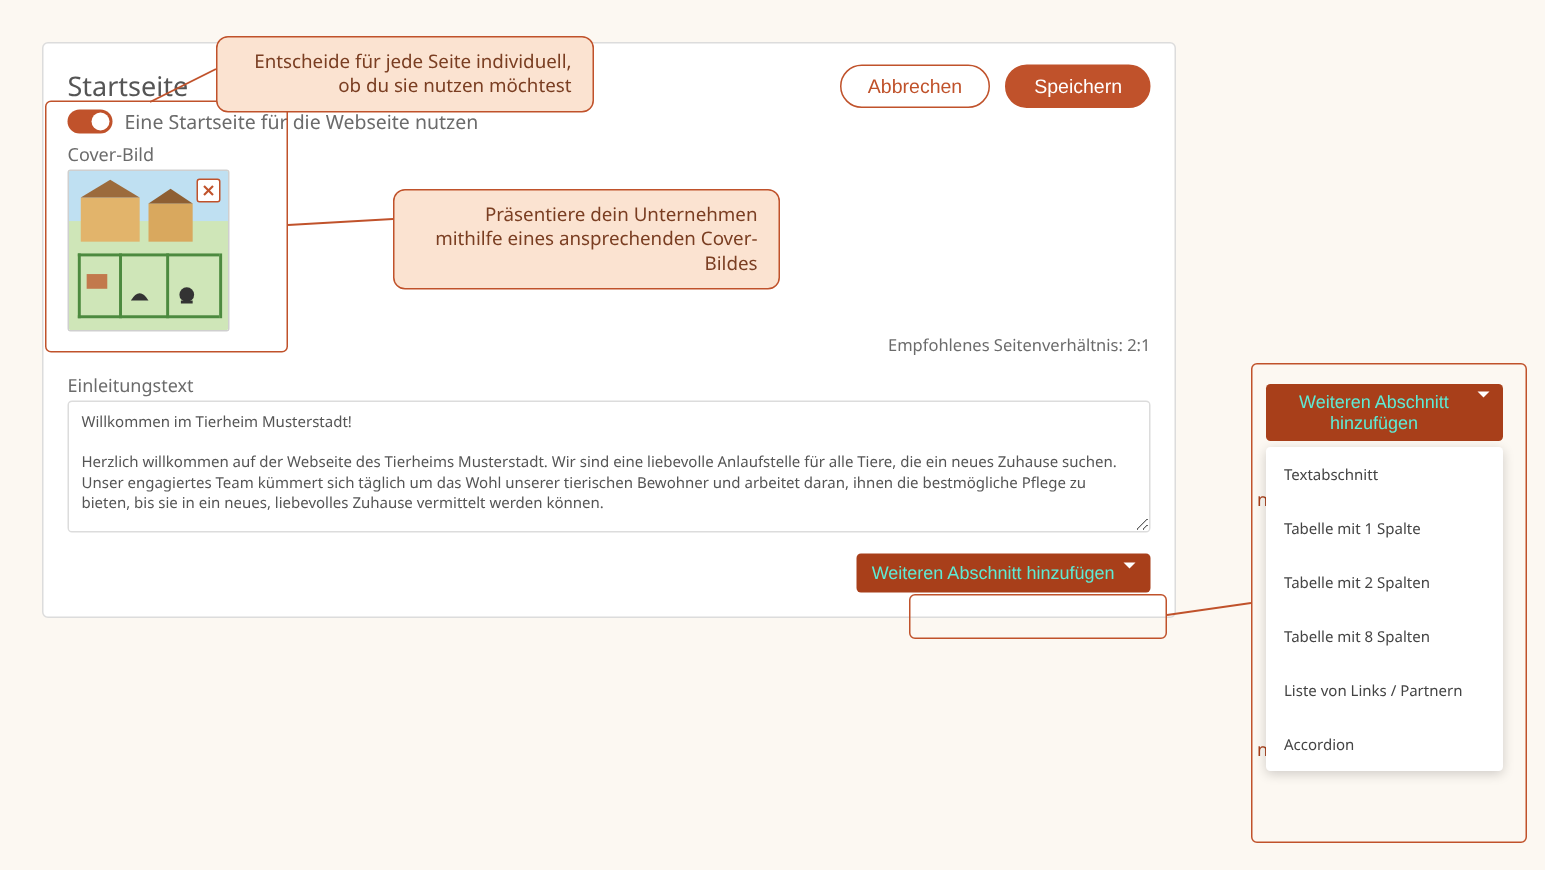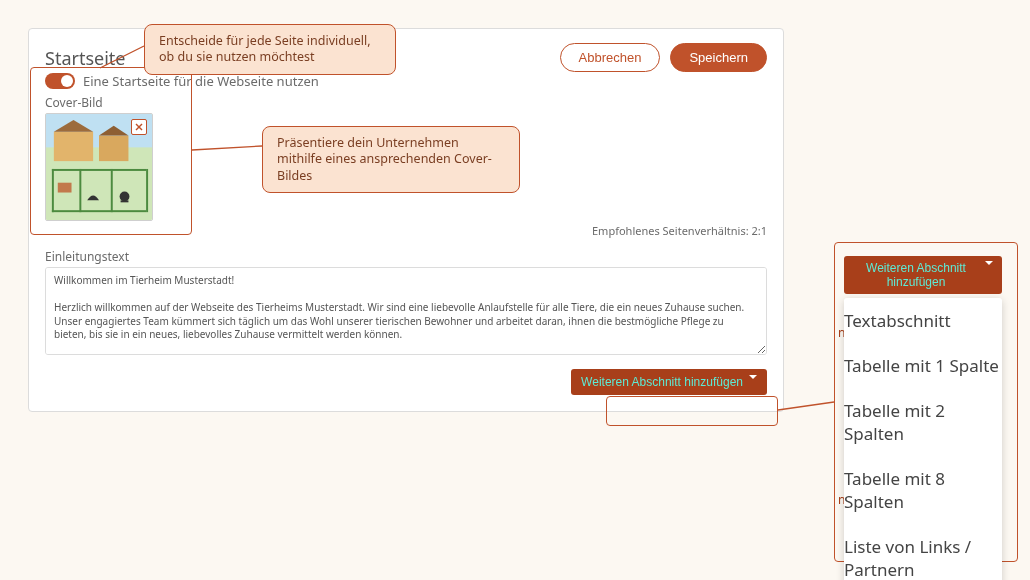--- a/index.html
+++ b/index.html
@@ -167,21 +167,21 @@
 
   
   .callout {
     position: absolute;
     background: var(--callout-bg);
     border: 1.5px solid var(--callout-border);
     border-radius: 8px;
     padding: 8px 14px;
     font-size: 12.5px;
     color: #7a3e22;
-    text-align: left;
+    text-align: right;
     line-height: 1.3;
     z-index: 5;
   }
   .callout-1 { left: 144px; top: 24px; width: 252px; }
   .callout-2 { left: 262px; top: 126px; width: 258px; }
 
   .hl-box {
     position: absolute;
     border: 1.5px solid var(--callout-border);
     border-radius: 4px;
@@ -210,22 +210,22 @@
     z-index: 4;
   }
   .panel-btn-row { display: flex; justify-content: center; margin-bottom: 4px; }
   .menu {
     background: #fff;
     border-radius: 3px;
     box-shadow: 0 2px 8px rgba(0,0,0,0.18);
     overflow: hidden;
   }
   .menu-item {
-    padding: 11px 0;
-    font-size: 17px;
+    padding: 11px 12px;
+    font-size: 10px;
     color: #444;
     cursor: pointer;
   }
 
   
   .edge-r {
     position: absolute;
     color: var(--brand-dark);
     font-size: 12px;
     z-index: 0;

